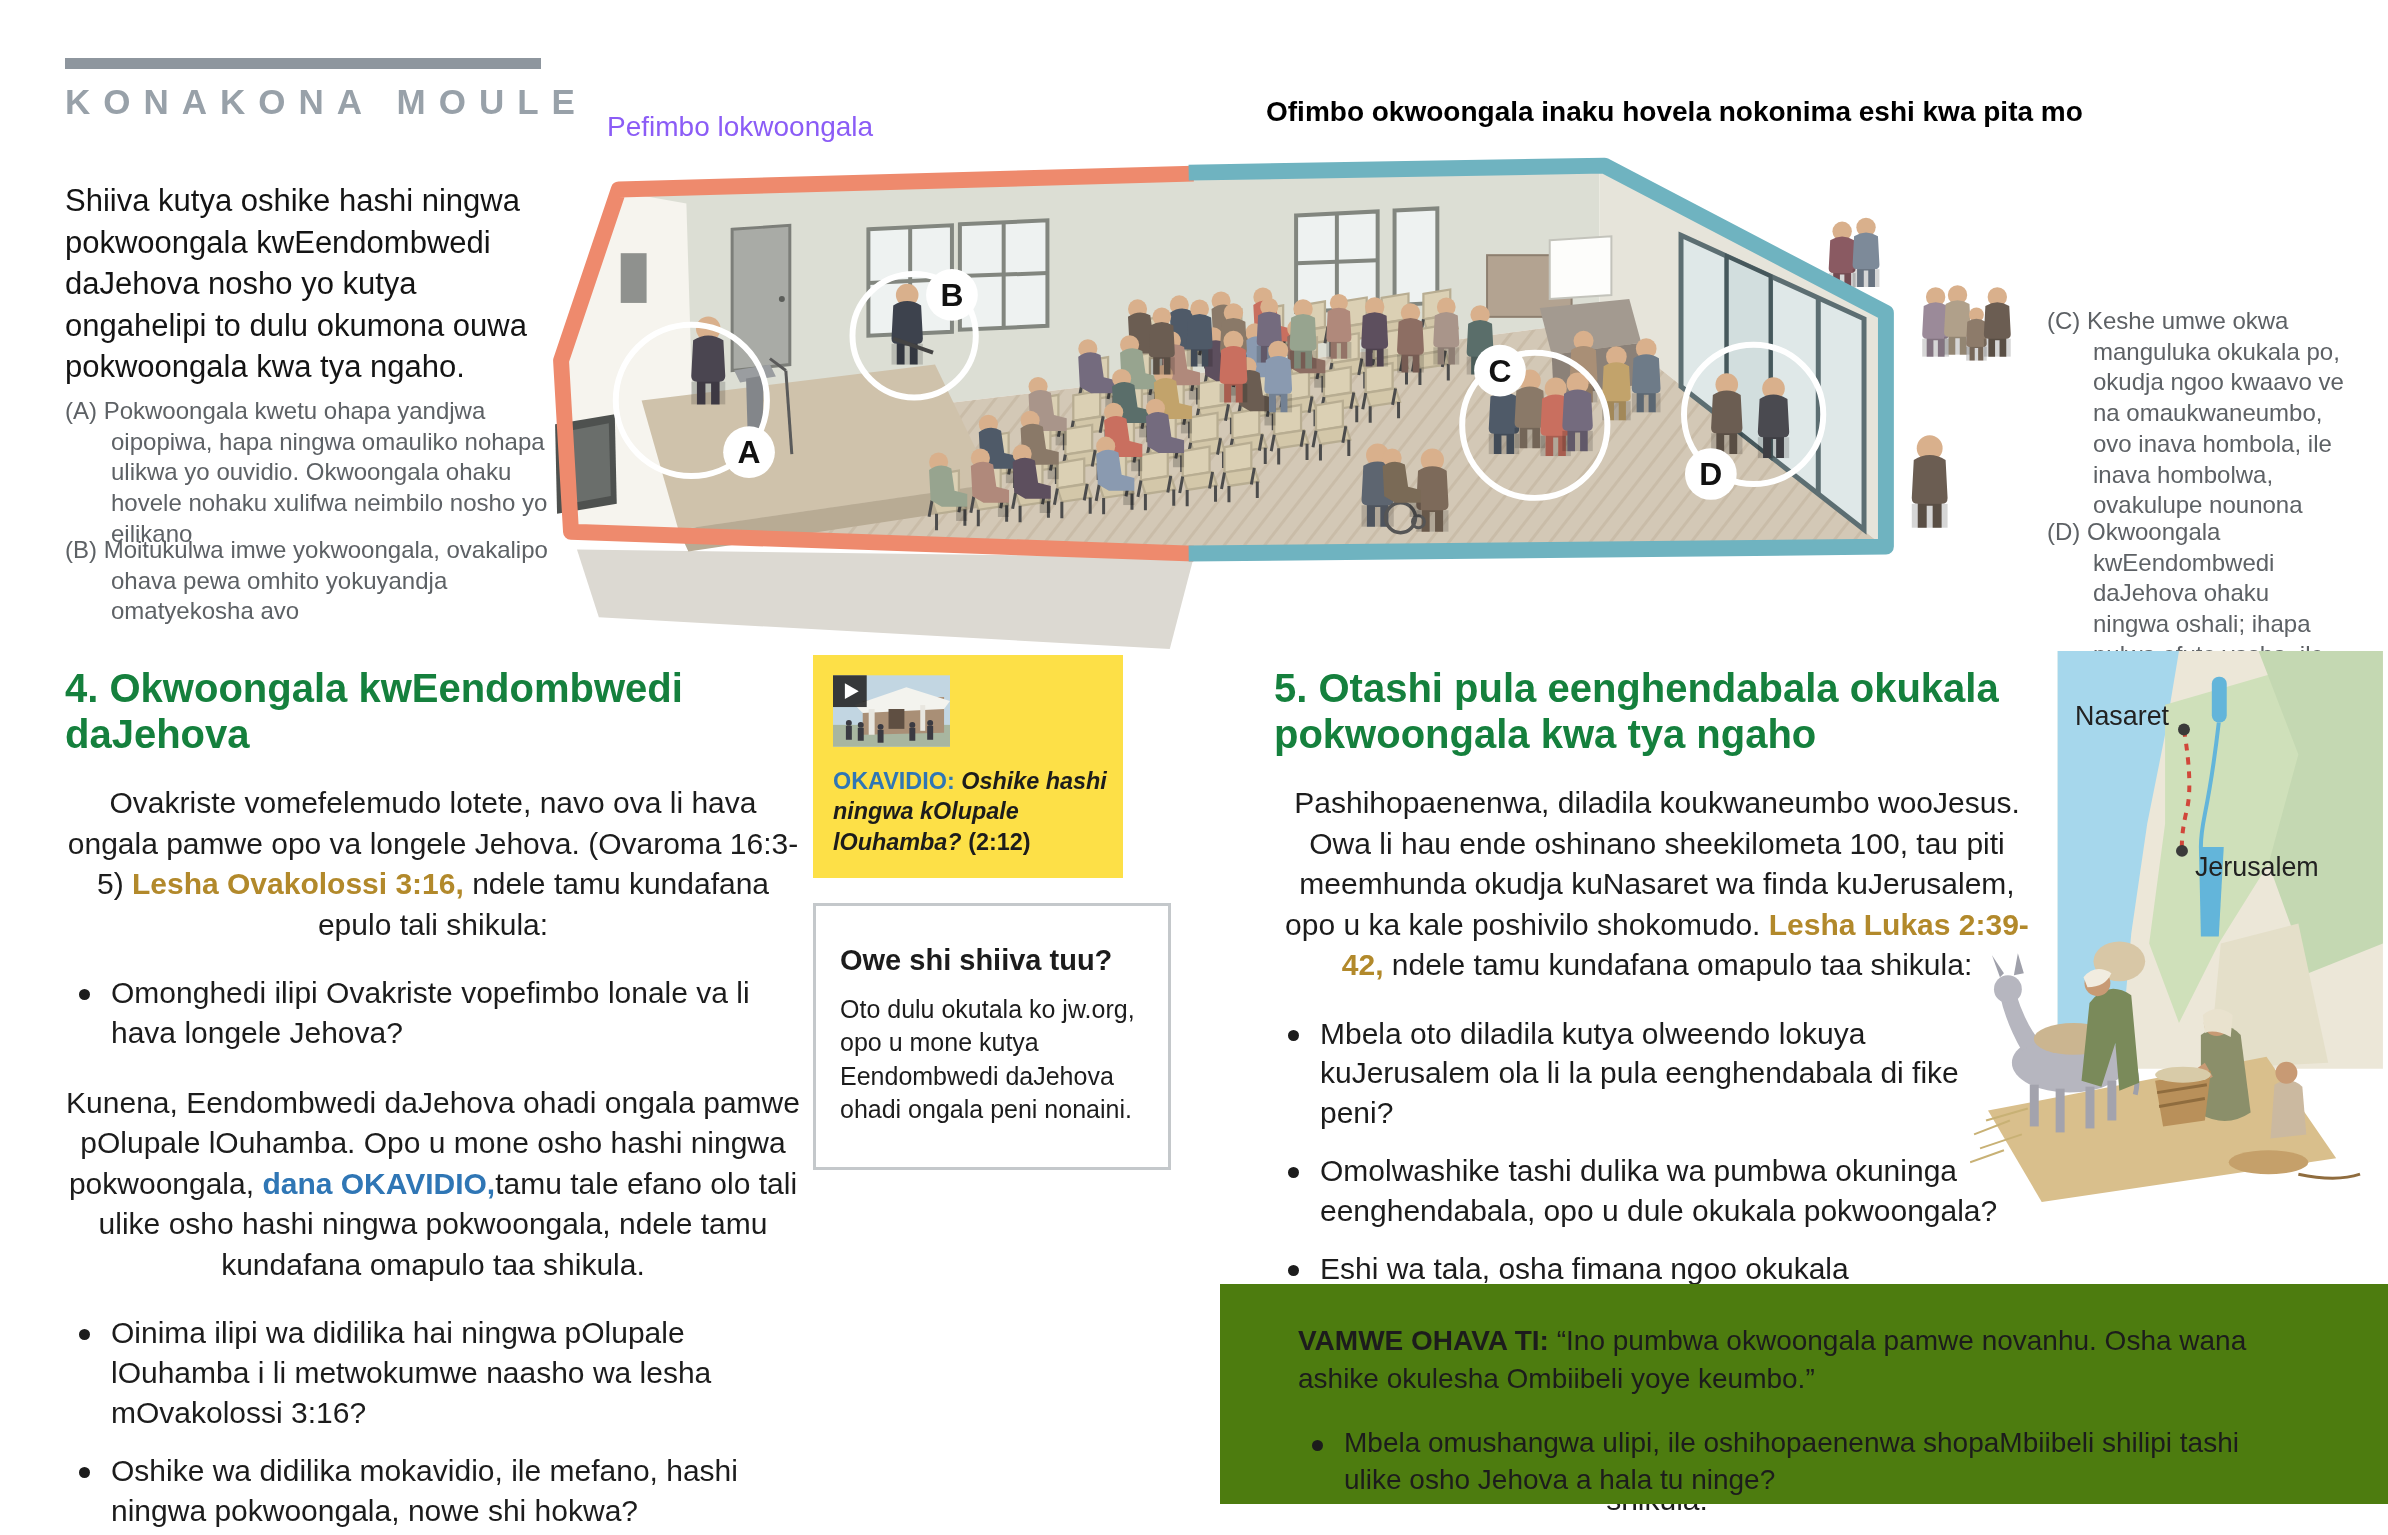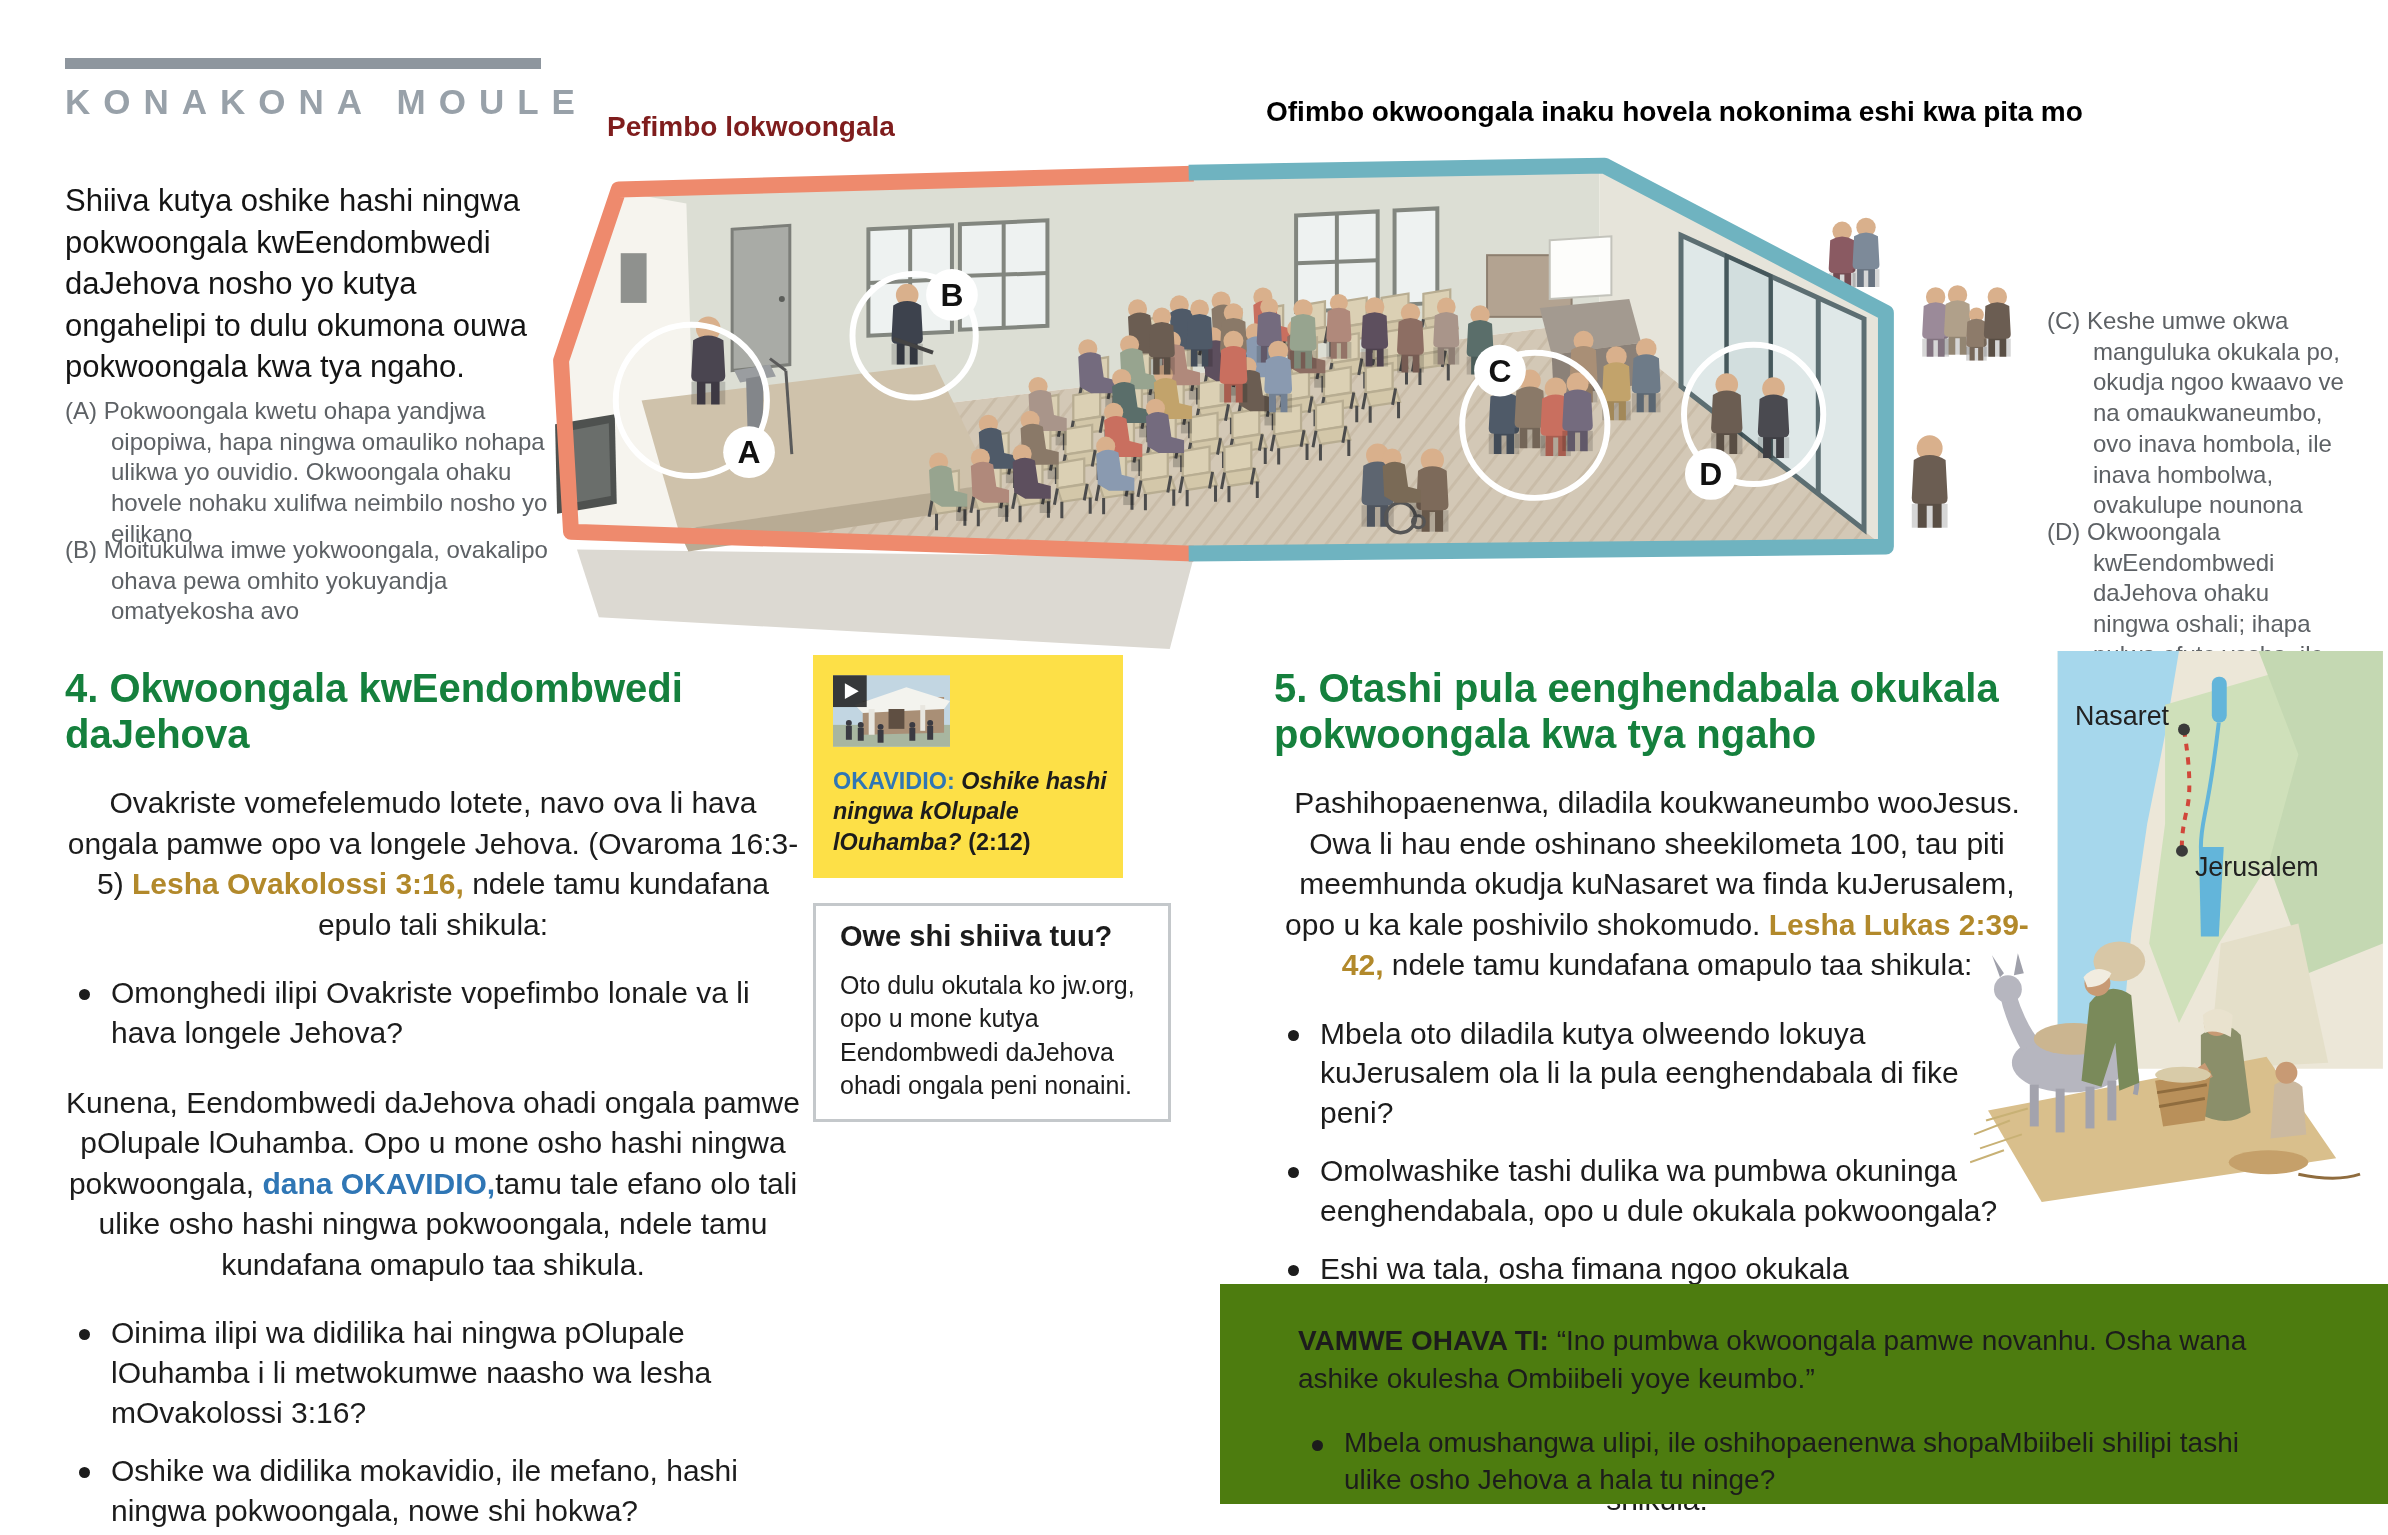--- a/index.html
+++ b/index.html
@@ -11,39 +11,39 @@
   #kicker{left:65px;top:82px;font-size:35px;font-weight:bold;letter-spacing:13px;color:#98a1a9;}
   #intro{left:65px;top:149px;width:490px;font-size:31px;line-height:1.34;color:#141414;}
   
   .legend{font-size:24px;line-height:1.28;color:#5d6165;}
   .legend .hang{display:block;padding-left:46px;text-indent:-46px;}
   #legend-a{left:65px;top:396px;width:498px;}
   #legend-b{left:65px;top:535px;width:498px;}
   #legend-c{left:2047px;top:306px;width:299px;}
   #legend-d{left:2047px;top:517px;width:299px;}
   
-  #lbl-during{left:607px;top:111px;font-size:28px;font-weight:bold;color:#7f1d1d;}
+  #lbl-during{left:607px;top:111px;font-size:28px;font-weight:normal;color:#8b5cf6;}
   #lbl-after{left:1266px;top:96px;font-size:28px;font-weight:bold;color:#000000;}
   
   h2.sec{font-size:40px;line-height:1.15;font-weight:bold;color:#15803d;margin:0 0 26px 0;}
   .body-p{font-size:30px;line-height:1.35;margin:0 0 28px 0;text-align:center;}
   .gold{color:#b2892b;font-weight:bold;}
   .blue{color:#2f76b5;font-weight:bold;}
   ul.bl{list-style:none;margin:0 0 30px 0;padding:0;}
   ul.bl li{position:relative;font-size:30px;line-height:1.33;padding-left:46px;margin:0 0 18px 0;}
   ul.bl li::before{content:"";position:absolute;left:14px;top:16px;width:11px;height:11px;border-radius:50%;background:#1c1c1c;}
   #col4{left:65px;top:665px;width:736px;}
   #col5{left:1274px;top:665px;width:766px;}
   
   #video-box{left:813px;top:655px;width:310px;height:223px;background:#fde047;}
   #video-thumb{position:absolute;left:20px;top:20px;width:117px;height:72px;cursor:pointer;}
   #video-cap{position:absolute;left:20px;top:111px;width:275px;font-size:23.4px;line-height:1.3;font-weight:bold;}
   #video-cap .vt{font-style:italic;}
   
-  #know-box{left:813px;top:903px;width:304px;height:185px;background:#fff;border:3px solid #c4c8cb;padding:14px 24px;box-sizing:content-box;}
+  #know-box{left:813px;top:903px;width:304px;height:185px;background:#fff;border:3px solid #c4c8cb;padding:38px 24px;box-sizing:content-box;}
   #know-box h3{margin:0 0 16px 0;font-size:29px;}
   #know-box p{margin:0;font-size:25px;line-height:1.33;}
   
   #callout{left:1196px;top:1284px;width:1192px;height:220px;background:#4d7c0f;margin-left:24px;}
   #callout .inner{position:absolute;left:78px;top:38px;width:955px;}
   #callout p{margin:0 0 26px 0;font-size:28px;line-height:1.35;}
   #callout .cl{font-weight:bold;}
   #callout ul.bl li{font-size:28px;}
   
   #hall{left:537px;top:104px;width:1552px;height:557px;}

